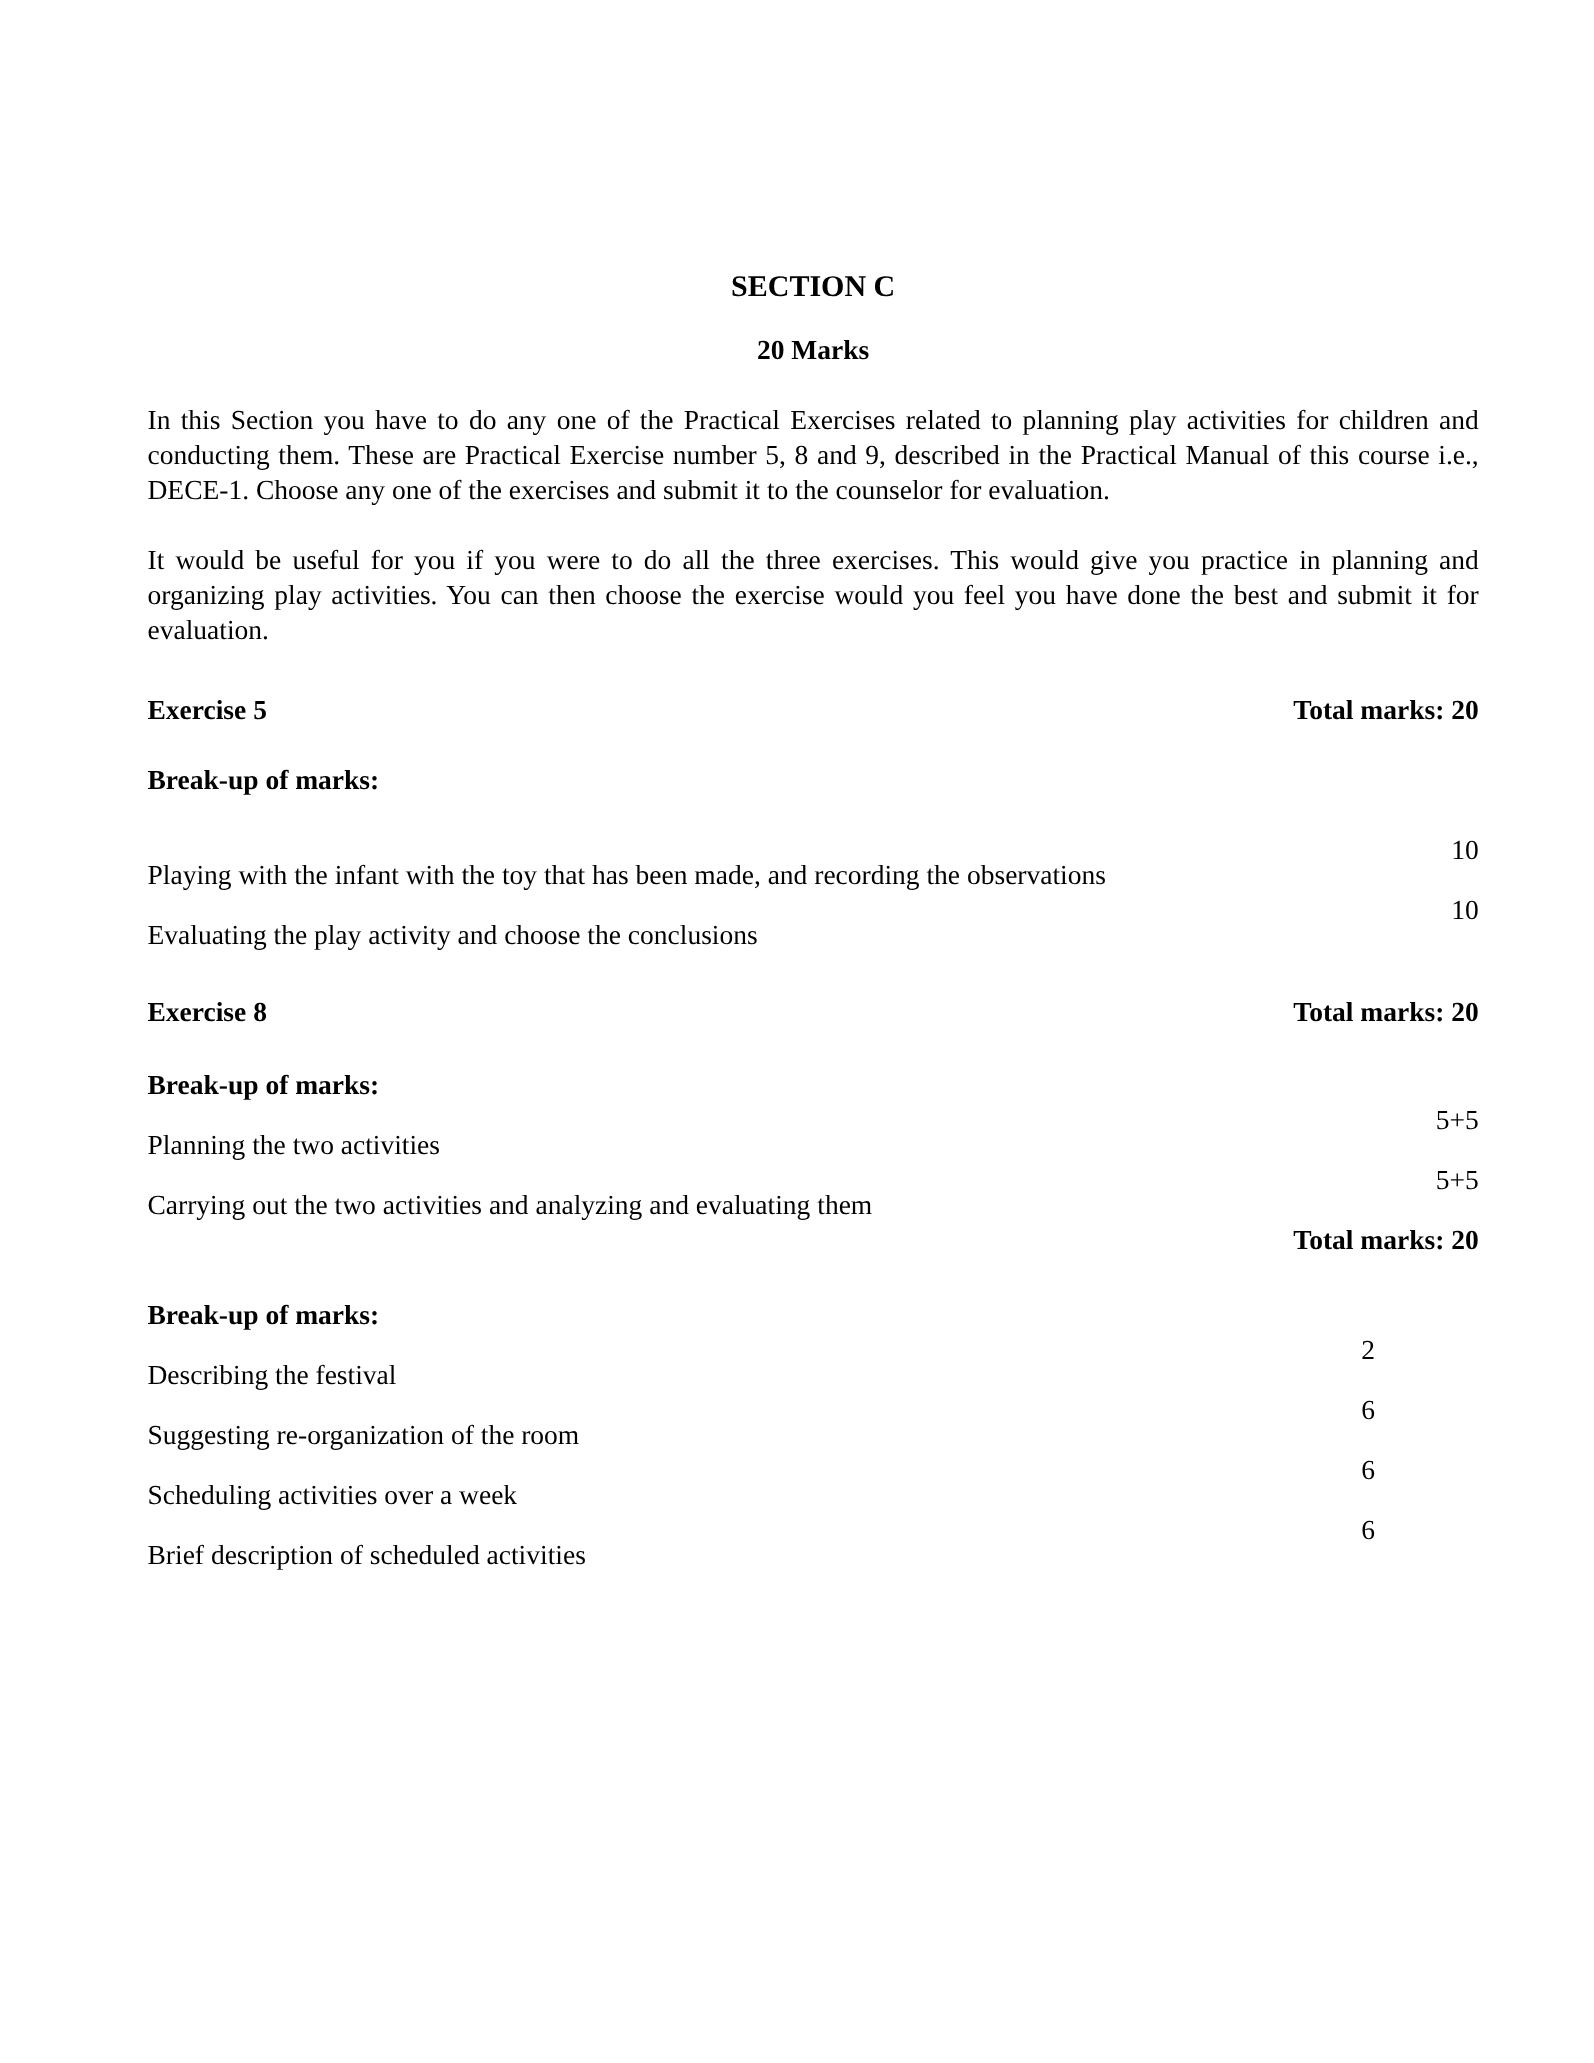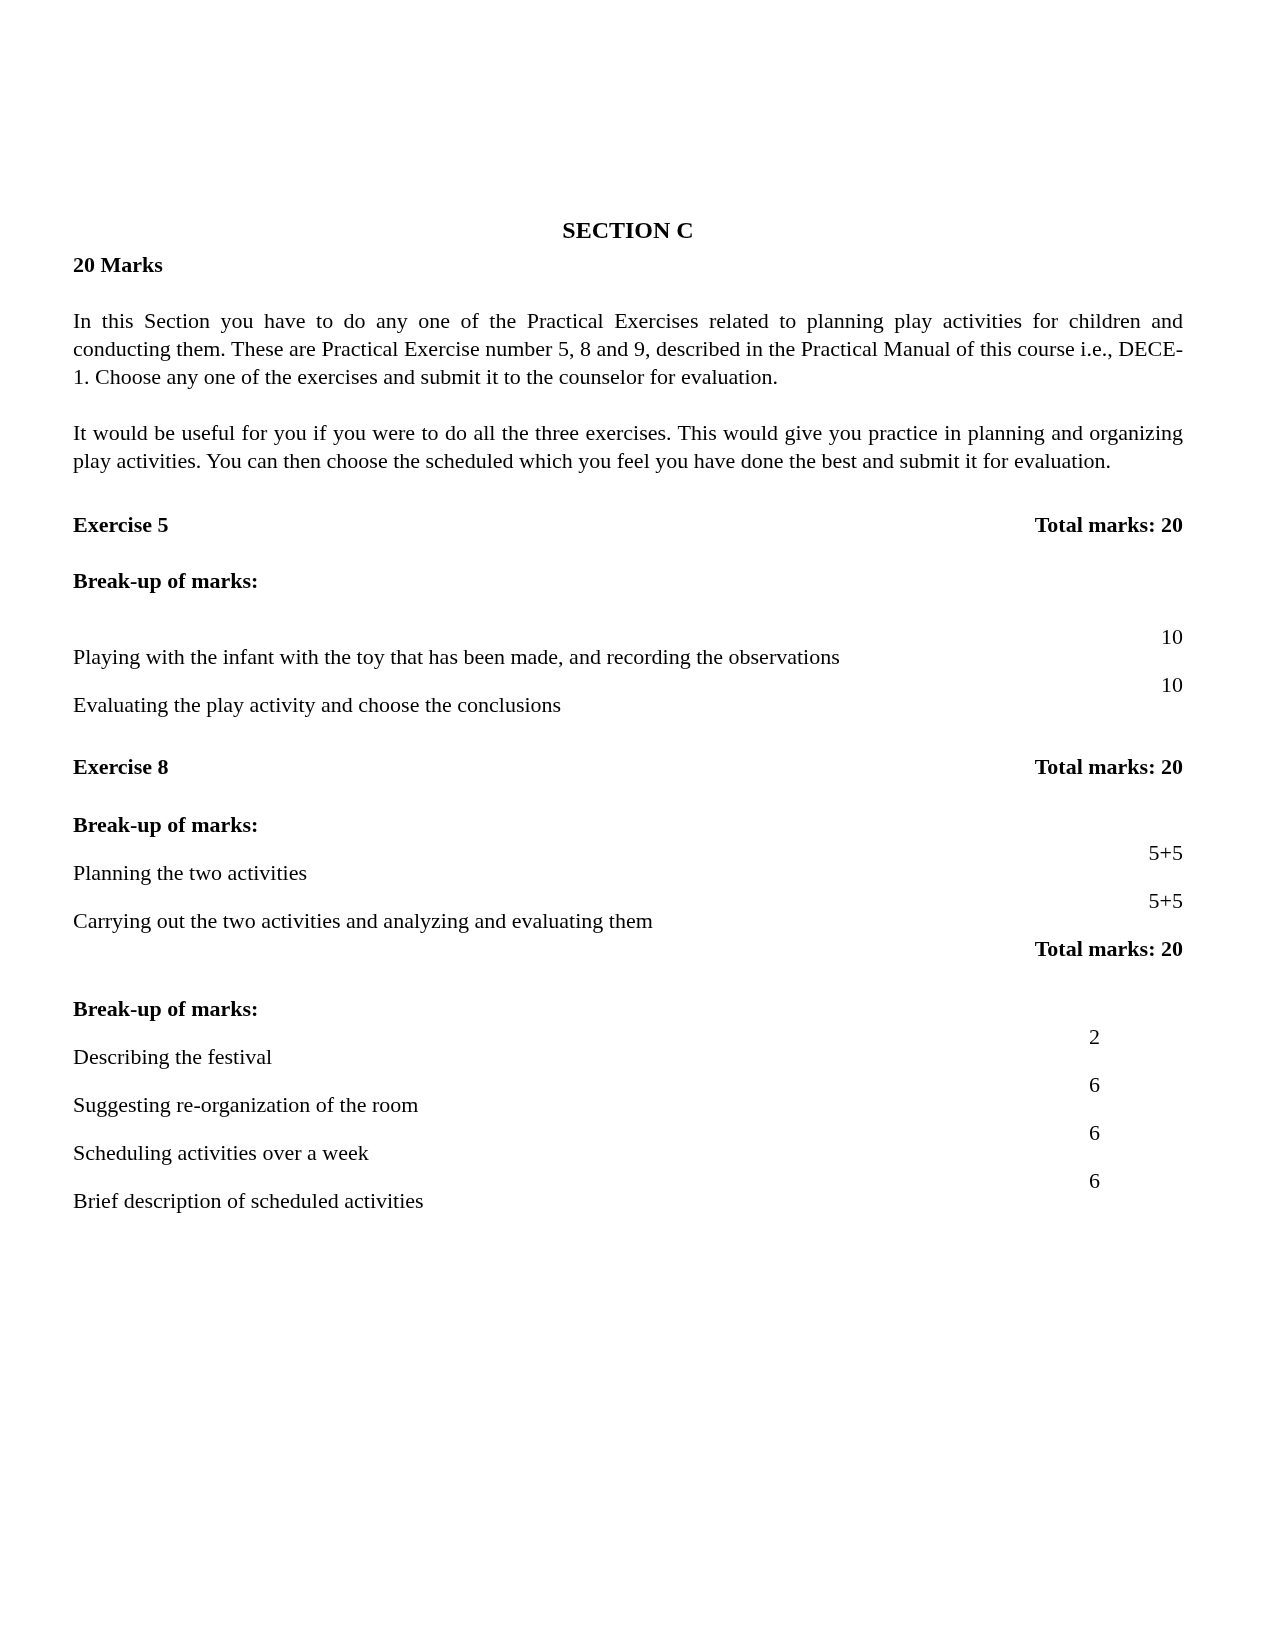--- a/index.html
+++ b/index.html
@@ -14,31 +14,31 @@
     background: #ffffff;
     color: #000000;
     font-family: "Liberation Serif", "DejaVu Serif", serif;
     font-size: 22px;
     line-height: 28px;
     overflow: hidden;
     box-sizing: border-box;
   }
   .content {
     box-sizing: border-box;
-    padding: 216px 92px 0 73px;
+    padding: 216px 92px 0 118px;
   }
   .section-title {
     text-align: center;
     font-weight: bold;
     font-size: 24px;
   }
   .section-marks {
-    text-align: left;
+    text-align: center;
     font-weight: bold;
-    margin-top: 7px;
+    margin-top: 22px;
   }
   .para {
     margin: 28px 0 0 0;
     text-align: justify;
   }
   .para.single {
     text-align: left;
   }
   .ex-header {
     display: flex;
@@ -79,21 +79,21 @@
 
 <div class="page">
   <div class="content">
 
     <div class="section-title">SECTION C</div>
 
     <div class="section-marks">20 Marks</div>
 
     <p class="para">In this Section you have to do any one of the Practical Exercises related to planning play activities for children and conducting them. These are Practical Exercise number 5, 8 and 9, described in the Practical Manual of this course i.e., DECE-1. Choose any one of the exercises and submit it to the counselor for evaluation.</p>
 
-    <p class="para">It would be useful for you if you were to do all the three exercises. This would give you practice in planning and organizing play activities. You can then choose the scheduled which you feel you have done the best and submit it for evaluation.</p>
+    <p class="para">It would be useful for you if you were to do all the three exercises. This would give you practice in planning and organizing play activities. You can then choose the exercise would you feel you have done the best and submit it for evaluation.</p>
 
 
     <div class="ex-header mt36">
       <span>Exercise 5</span>
       <span>Total marks: 20</span>
     </div>
 
     <div class="breakup mt28">Break-up of marks:</div>
 
     <div class="marks-row mt28">

